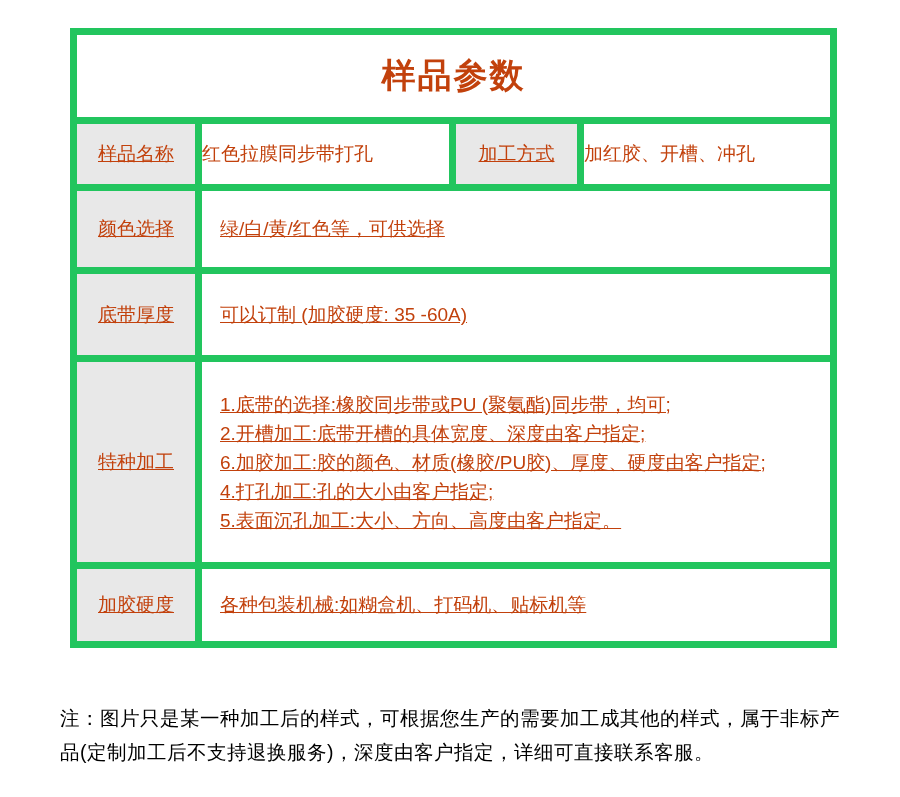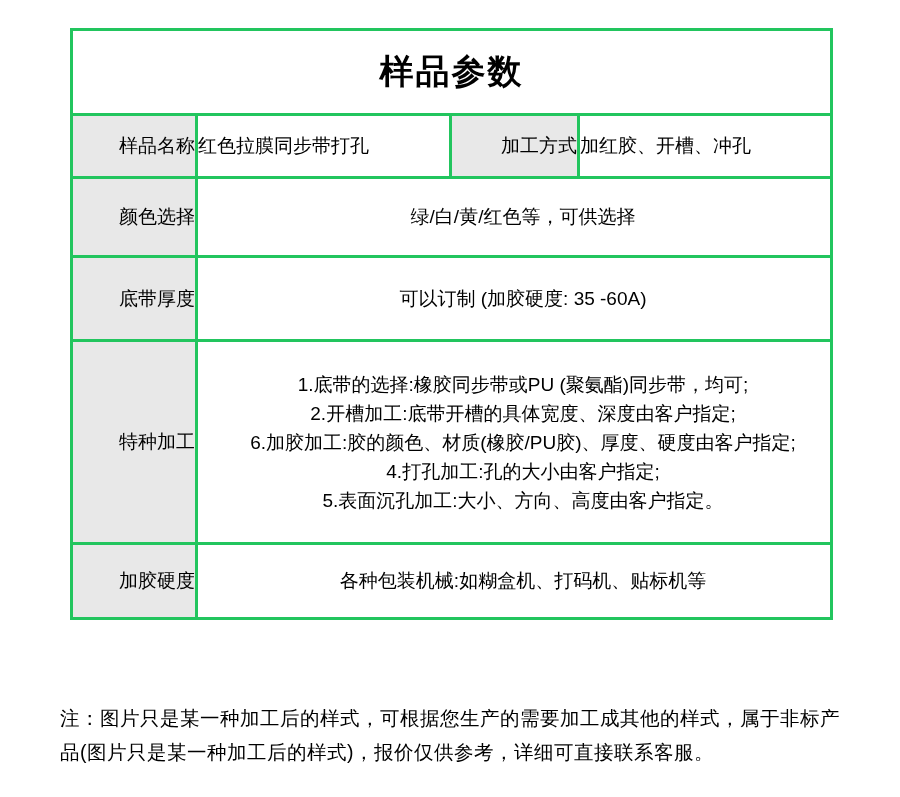--- a/index.html
+++ b/index.html
@@ -18,49 +18,51 @@
   }
   table.spec-table {
     position: absolute;
     left: 70px;
     top: 28px;
     width: 760px;
     border-collapse: collapse;
     table-layout: fixed;
   }
   table.spec-table td, table.spec-table th {
-    border: 3px solid #22c55e;
+    border: 7px solid #22c55e;
     padding: 0;
     font-size: 19px;
     font-weight: 400;
-    color: #000000;
+    color: #c2410c;
     vertical-align: middle;
     overflow: hidden;
   }
   .title-cell {
     height: 82px;
     text-align: center;
     font-size: 34px !important;
     font-weight: 700 !important;
     letter-spacing: 2px;
     background: #ffffff;
   }
   .label-cell {
     background: #e8e8e8;
-    text-align: right;
+    text-align: center;
+    text-decoration: underline;
   }
   .value-cell-center {
     text-align: left;
     background: #ffffff;
     font-family: Liberation Serif, serif;
   }
   .value-cell-left {
-    text-align: center;
+    text-align: left;
     padding-left: 18px !important;
     background: #ffffff;
+    text-decoration: underline;
   }
   .r-short  { height: 60px; }
   .r-mid    { height: 76px; }
   .r-mid2   { height: 81px; }
   .r-tall   { height: 200px; }
   .r-app    { height: 72px; }
   .multiline div {
     line-height: 29px;
     white-space: nowrap;
   }
@@ -122,15 +124,15 @@
         </td>
       </tr>
 
       <tr>
         <td class="label-cell r-app">加胶硬度</td>
         <td class="value-cell-left" colspan="3">各种包装机械:如糊盒机、打码机、贴标机等</td>
       </tr>
     </tbody>
   </table>
 
-  <div class="footnote">注：图片只是某一种加工后的样式，可根据您生产的需要加工成其他的样式，属于非标产品(图片只是某一种加工后的样式)，报价仅供参考，详细可直接联系客服。</div>
+  <div class="footnote">注：图片只是某一种加工后的样式，可根据您生产的需要加工成其他的样式，属于非标产品(定制加工后不支持退换服务)，深度由客户指定，详细可直接联系客服。</div>
 
 </div>
 
 </body></html>

